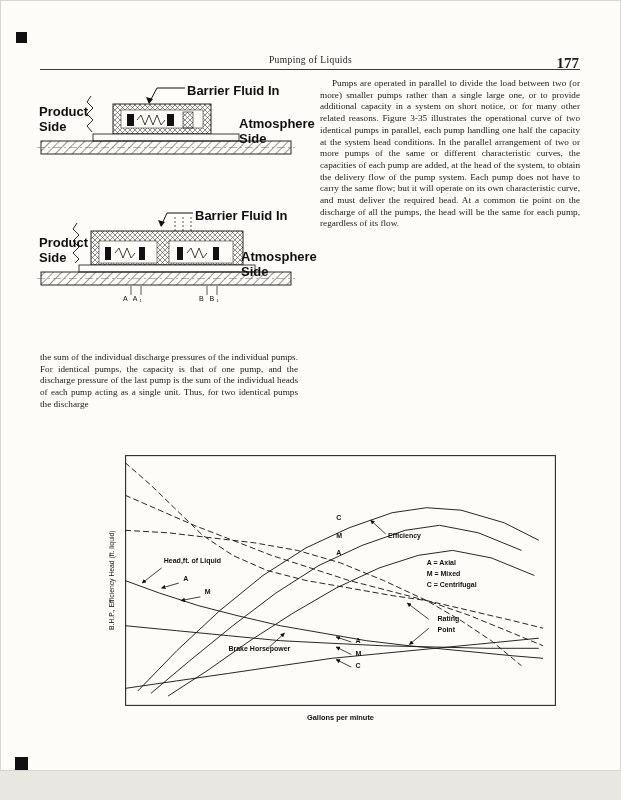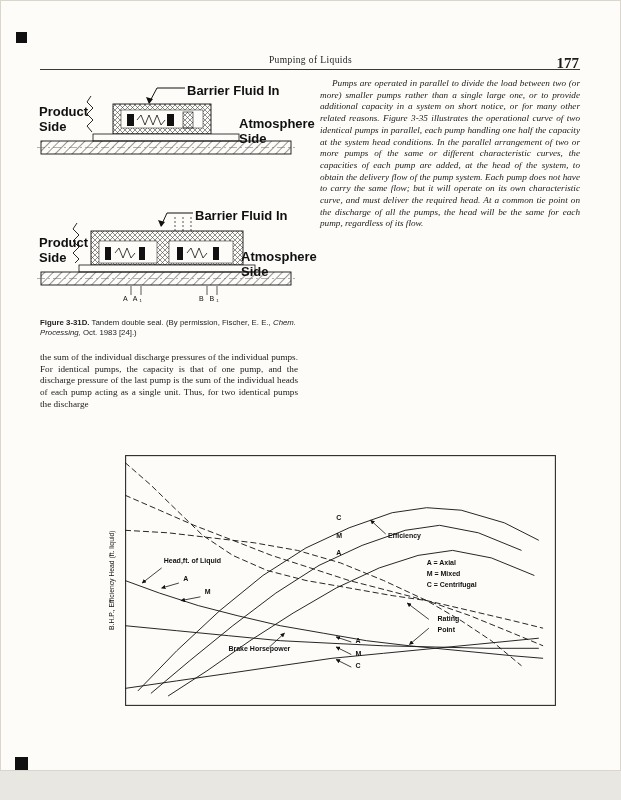--- a/index.html
+++ b/index.html
@@ -19,21 +19,21 @@
   .fig-marks { position:absolute; font-family:"Liberation Sans","DejaVu Sans",sans-serif;
                font-size:7px; color:#101010; letter-spacing:2px; }
 
   .caption { position:absolute; font-family:"Liberation Sans","DejaVu Sans",sans-serif;
              font-size:7.8px; line-height:1.32; text-align:justify; color:#222; }
   .caption b { font-weight:bold; }
   .caption i { font-style:italic; }
 
   .body-text { position:absolute; font-size:9.2px; line-height:11.7px; text-align:justify; color:#1b1b1b; }
   .body-text p { margin-bottom:2px; }
-  .body-text p.indent { text-indent:12px;font-style:italic; }
+  .body-text p.indent { text-indent:12px; }
   .col-heading { font-weight:bold; font-size:9.4px; margin:14px 0 9px 0; }
 
   .chart-wrap { position:absolute; left:100px; top:450px; width:480px; height:288px; }
   .chart-ylabel { position:absolute; left:8px; top:5px; height:251px; text-align:center;
                   font-family:"Liberation Sans","DejaVu Sans",sans-serif; font-size:6.8px;
                   writing-mode:vertical-rl; transform:rotate(180deg); color:#111; }
   #chart-plot { position:absolute; left:25px; top:5px; background:#fdfcf9; }
   .plot-frame { fill:none; stroke:#2a2a2a; stroke-width:1.1; }
   .chart-xlabel { position:absolute; left:25px; top:263px; width:431px; text-align:center;
                   font-family:"Liberation Sans","DejaVu Sans",sans-serif; font-weight:bold; font-size:7.4px; color:#111; }
@@ -113,23 +113,20 @@
       <line x1="172" y1="90" x2="172" y2="81" stroke="#111" stroke-width="0.7"></line>
       <line x1="182" y1="90" x2="182" y2="81" stroke="#111" stroke-width="0.7"></line>
     </svg>
     <div class="fig-label" style="left:160px; top:3px;">Barrier Fluid In</div>
     <div class="fig-label" style="left:4px; top:30px; width:40px;">Product Side</div>
     <div class="fig-label" style="left:206px; top:44px; width:56px;">Atmosphere Side</div>
     <div class="fig-marks" style="left:88px; top:90px;">A A₁</div>
     <div class="fig-marks" style="left:164px; top:90px;">B B₁</div>
   </div>
 
-  <p class="caption" style="left:40px; top:318px; width:256px;">
-    <b>Figure 3-31D.</b><span> Tandem double seal. (By permission, Fischer, E. E., </span><i>Chem. Processing,</i><span> Oct. 1983 [24].)</span>
-  </p>
 
   <div class="body-text" style="left:40px; top:352px; width:258px;">
     <p>the sum of the individual discharge pressures of the individual pumps. For identical pumps, the capacity is that of one pump, and the discharge pressure of the last pump is the sum of the individual heads of each pump acting as a single unit. Thus, for two identical pumps the discharge</p>
   </div>
 
   <div class="body-text" style="left:320px; top:78px; width:260px;">
     <p class="indent">Pumps are operated in parallel to divide the load between two (or more) smaller pumps rather than a single large one, or to provide additional capacity in a system on short notice, or for many other related reasons. Figure 3-35 illustrates the operational curve of two identical pumps in parallel, each pump handling one half the capacity at the system head conditions. In the parallel arrangement of two or more pumps of the same or different characteristic curves, the capacities of each pump are added, at the head of the system, to obtain the delivery flow of the pump system. Each pump does not have to carry the same flow; but it will operate on its own characteristic curve, and must deliver the required head. At a common tie point on the discharge of all the pumps, the head will be the same for each pump, regardless of its flow.</p>
   </div>
 
   <div class="chart-wrap">
@@ -170,16 +167,17 @@
         <text x="103.44" y="195.78" class="chart-ann">Brake Horsepower</text>
         <text x="312.47499999999997" y="165.66" class="chart-ann">Rating</text>
         <text x="312.47499999999997" y="176.95499999999998" class="chart-ann">Point</text>
         <text x="230.585" y="188.25" class="chart-ann">A</text>
         <text x="230.585" y="200.8" class="chart-ann">M</text>
         <text x="230.585" y="213.35" class="chart-ann">C</text>
         <text x="301.7" y="110.44" class="chart-ann">A = Axial</text>
         <text x="301.7" y="121.44" class="chart-ann">M = Mixed</text>
         <text x="301.7" y="132.44" class="chart-ann">C = Centrifugal</text>
       </svg>
+    <div class="chart-xlabel">Gallons per minute</div>
   </div>
 
 
 </div>
 
 </body></html>

